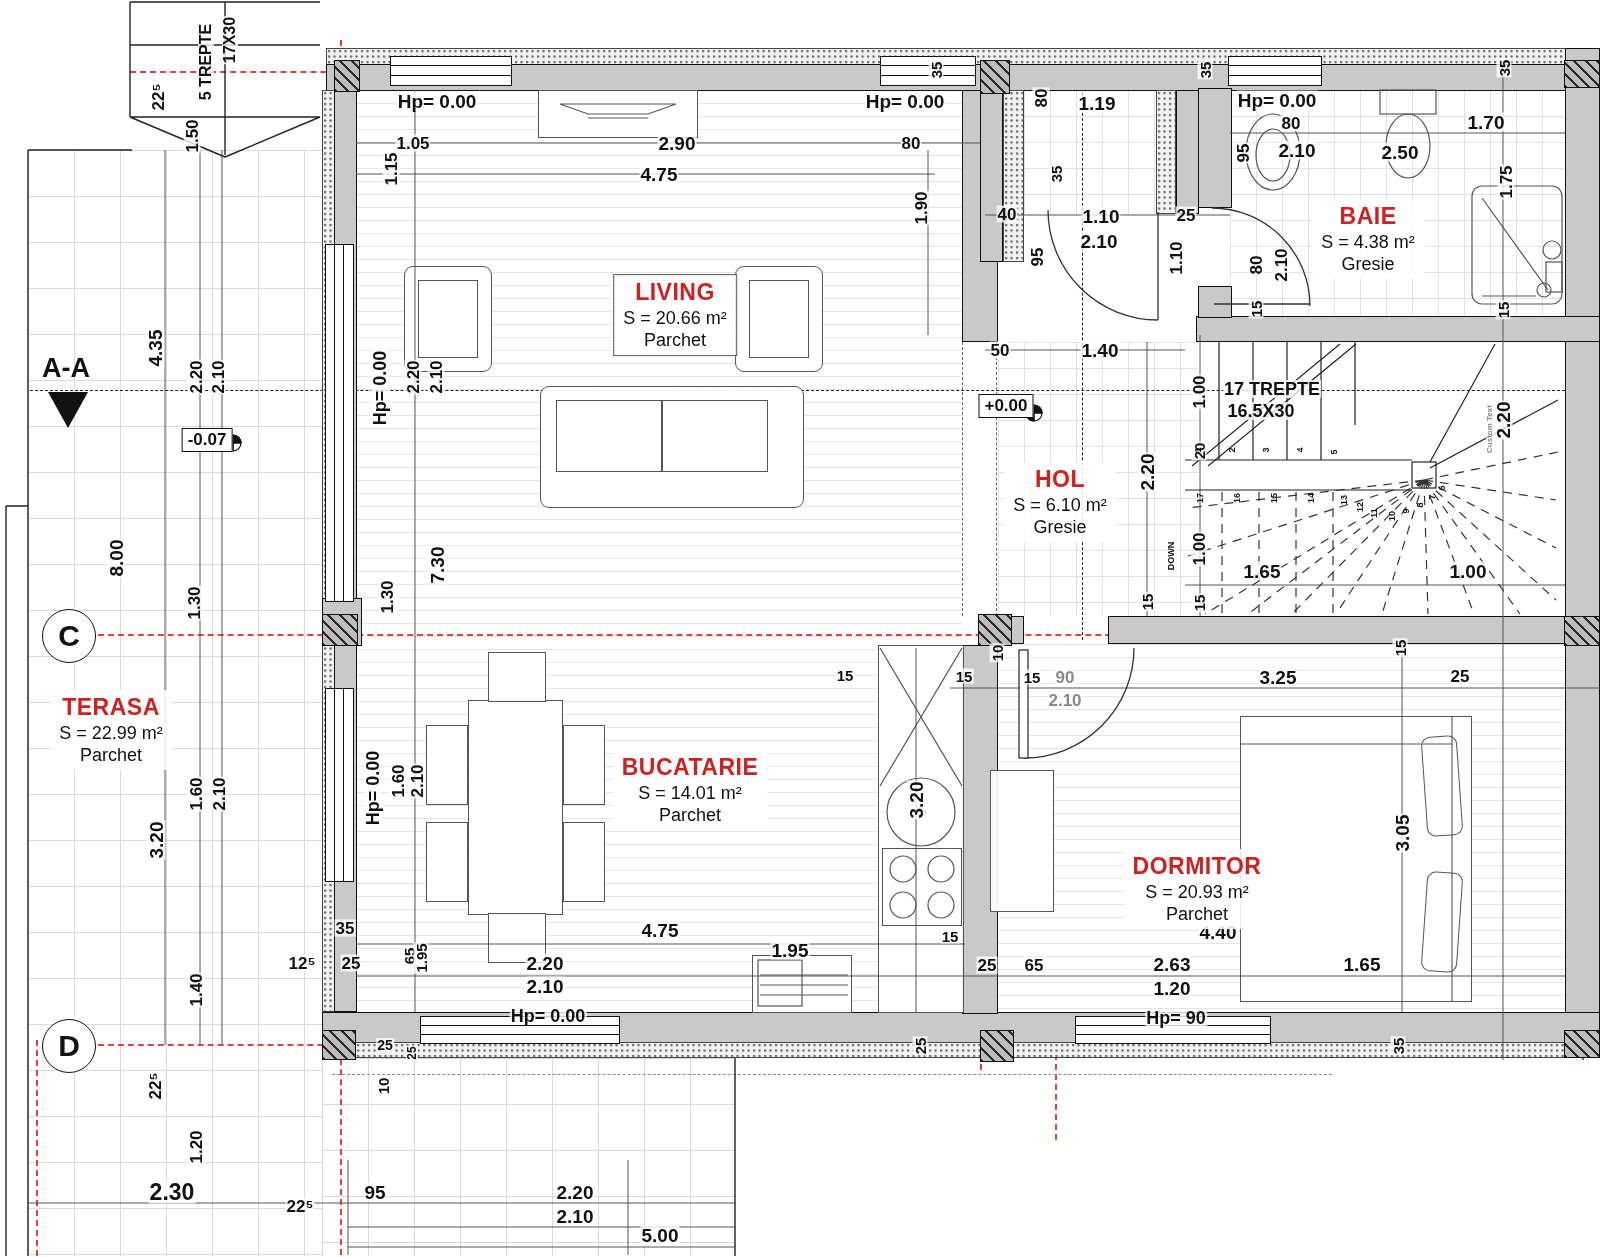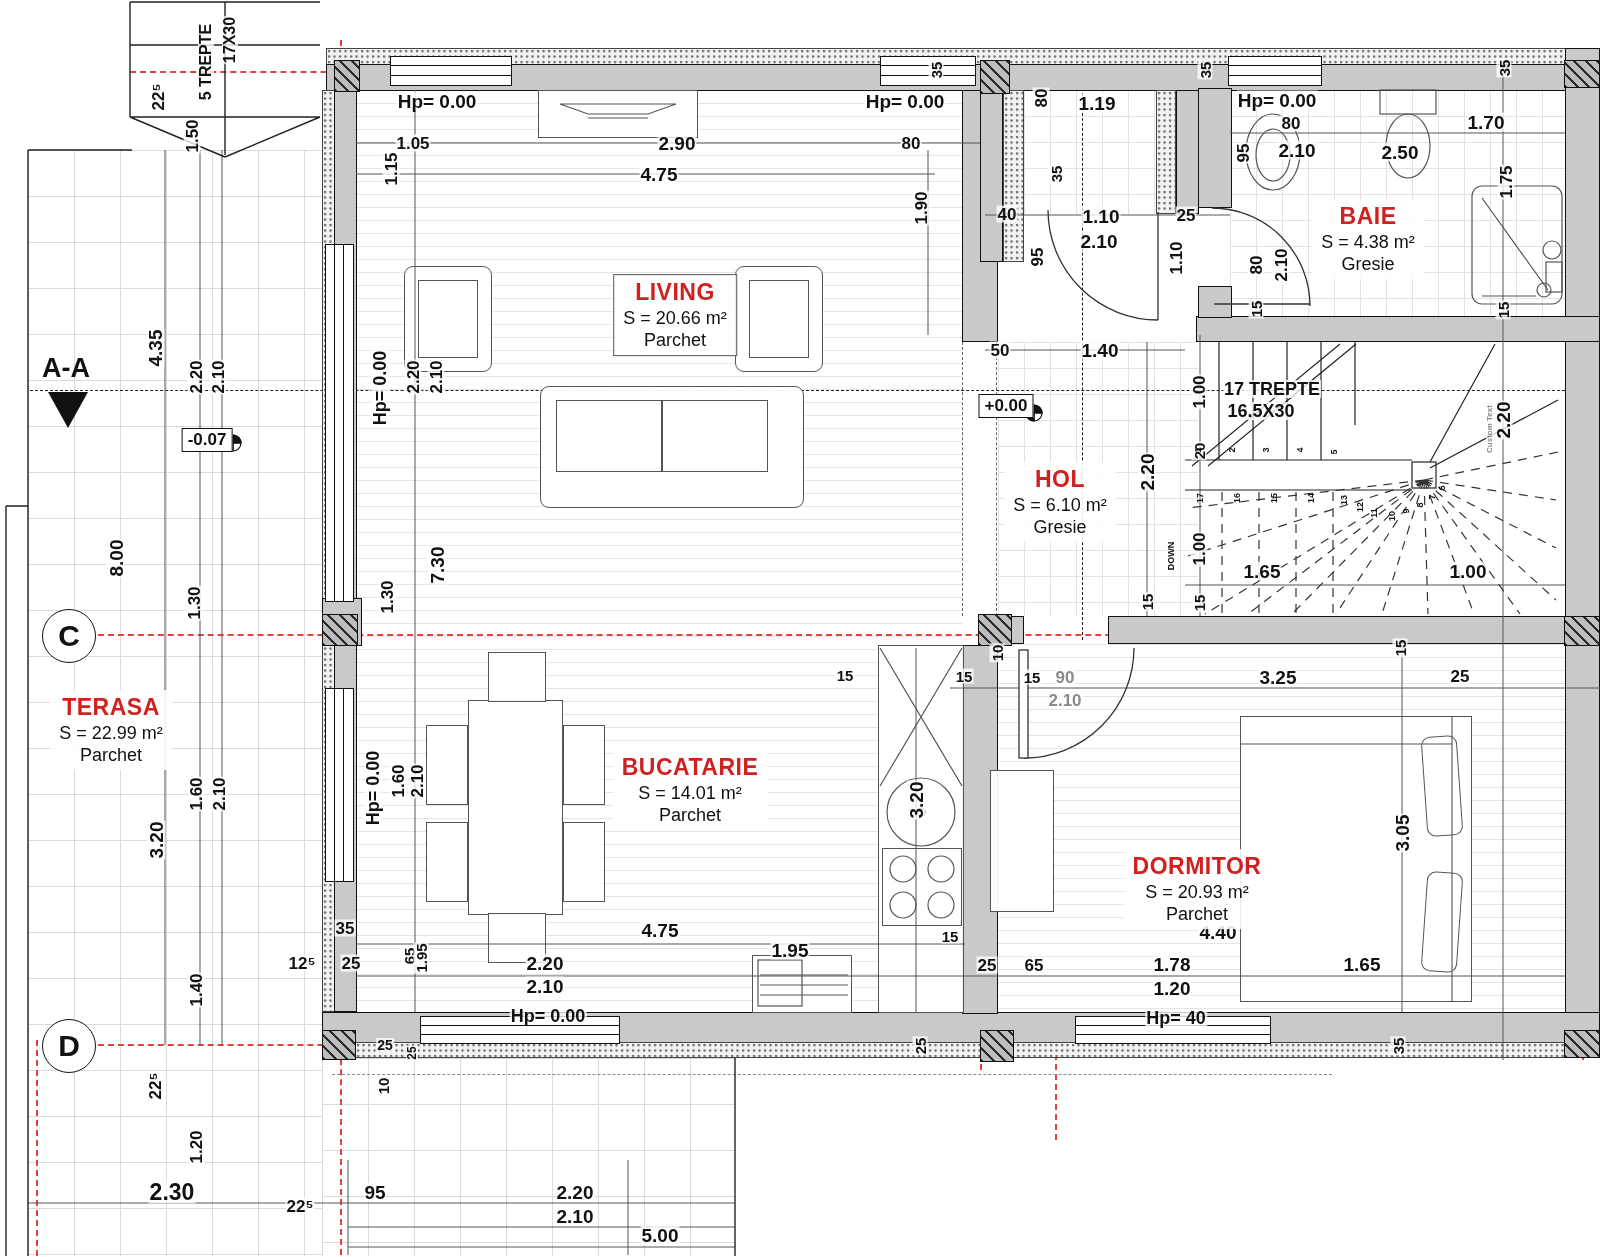--- a/index.html
+++ b/index.html
@@ -290,24 +290,24 @@
       <span class="dim" style="left: 1032px; top: 677px; font-size: 15px; transform: translate(-50%, -50%) rotate(0deg);">15</span>
       <span class="dim gray" style="left: 1065px; top: 677px; font-size: 17px; transform: translate(-50%, -50%) rotate(0deg);">90</span>
       <span class="dim gray" style="left: 1065px; top: 700px; font-size: 17px; transform: translate(-50%, -50%) rotate(0deg);">2.10</span>
       <span class="dim" style="left: 1278px; top: 677px; font-size: 19px; transform: translate(-50%, -50%) rotate(0deg);">3.25</span>
       <span class="dim" style="left: 1460px; top: 676px; font-size: 17px; transform: translate(-50%, -50%) rotate(0deg);">25</span>
       <span class="dim" style="left: 1400px; top: 648px; font-size: 15px; transform: translate(-50%, -50%) rotate(-90deg);">15</span>
       <span class="dim" style="left: 1402px; top: 833px; font-size: 19px; transform: translate(-50%, -50%) rotate(-90deg);">3.05</span>
       <span class="dim" style="left: 1218px; top: 932px; font-size: 19px; transform: translate(-50%, -50%) rotate(0deg);">4.40</span>
       <span class="dim" style="left: 987px; top: 965px; font-size: 17px; transform: translate(-50%, -50%) rotate(0deg);">25</span>
       <span class="dim" style="left: 1034px; top: 965px; font-size: 17px; transform: translate(-50%, -50%) rotate(0deg);">65</span>
-      <span class="dim" style="left: 1172px; top: 964px; font-size: 19px; transform: translate(-50%, -50%) rotate(0deg);">1.78</span>
+      <span class="dim" style="left: 1172px; top: 964px; font-size: 19px; transform: translate(-50%, -50%) rotate(0deg);">2.63</span>
       <span class="dim" style="left: 1172px; top: 988px; font-size: 19px; transform: translate(-50%, -50%) rotate(0deg);">1.20</span>
       <span class="dim" style="left: 1362px; top: 964px; font-size: 19px; transform: translate(-50%, -50%) rotate(0deg);">1.65</span>
-      <span class="dim" style="left: 1176px; top: 1018px; font-size: 18px; transform: translate(-50%, -50%) rotate(0deg);">Hp= 40</span>
+      <span class="dim" style="left: 1176px; top: 1018px; font-size: 18px; transform: translate(-50%, -50%) rotate(0deg);">Hp= 90</span>
       <span class="dim" style="left: 1398px; top: 1046px; font-size: 15px; transform: translate(-50%, -50%) rotate(-90deg);">35</span>
     </div>
   <div id="rooms">
       <div class="room boxed" style="left: 675px; top: 315px;">
         <span class="nm">LIVING</span>
         <span class="ar">S = 20.66 m²</span>
         <span class="ar">Parchet</span>
       </div>
       <div class="room" style="left: 690px; top: 790px;">
         <span class="nm">BUCATARIE</span>

